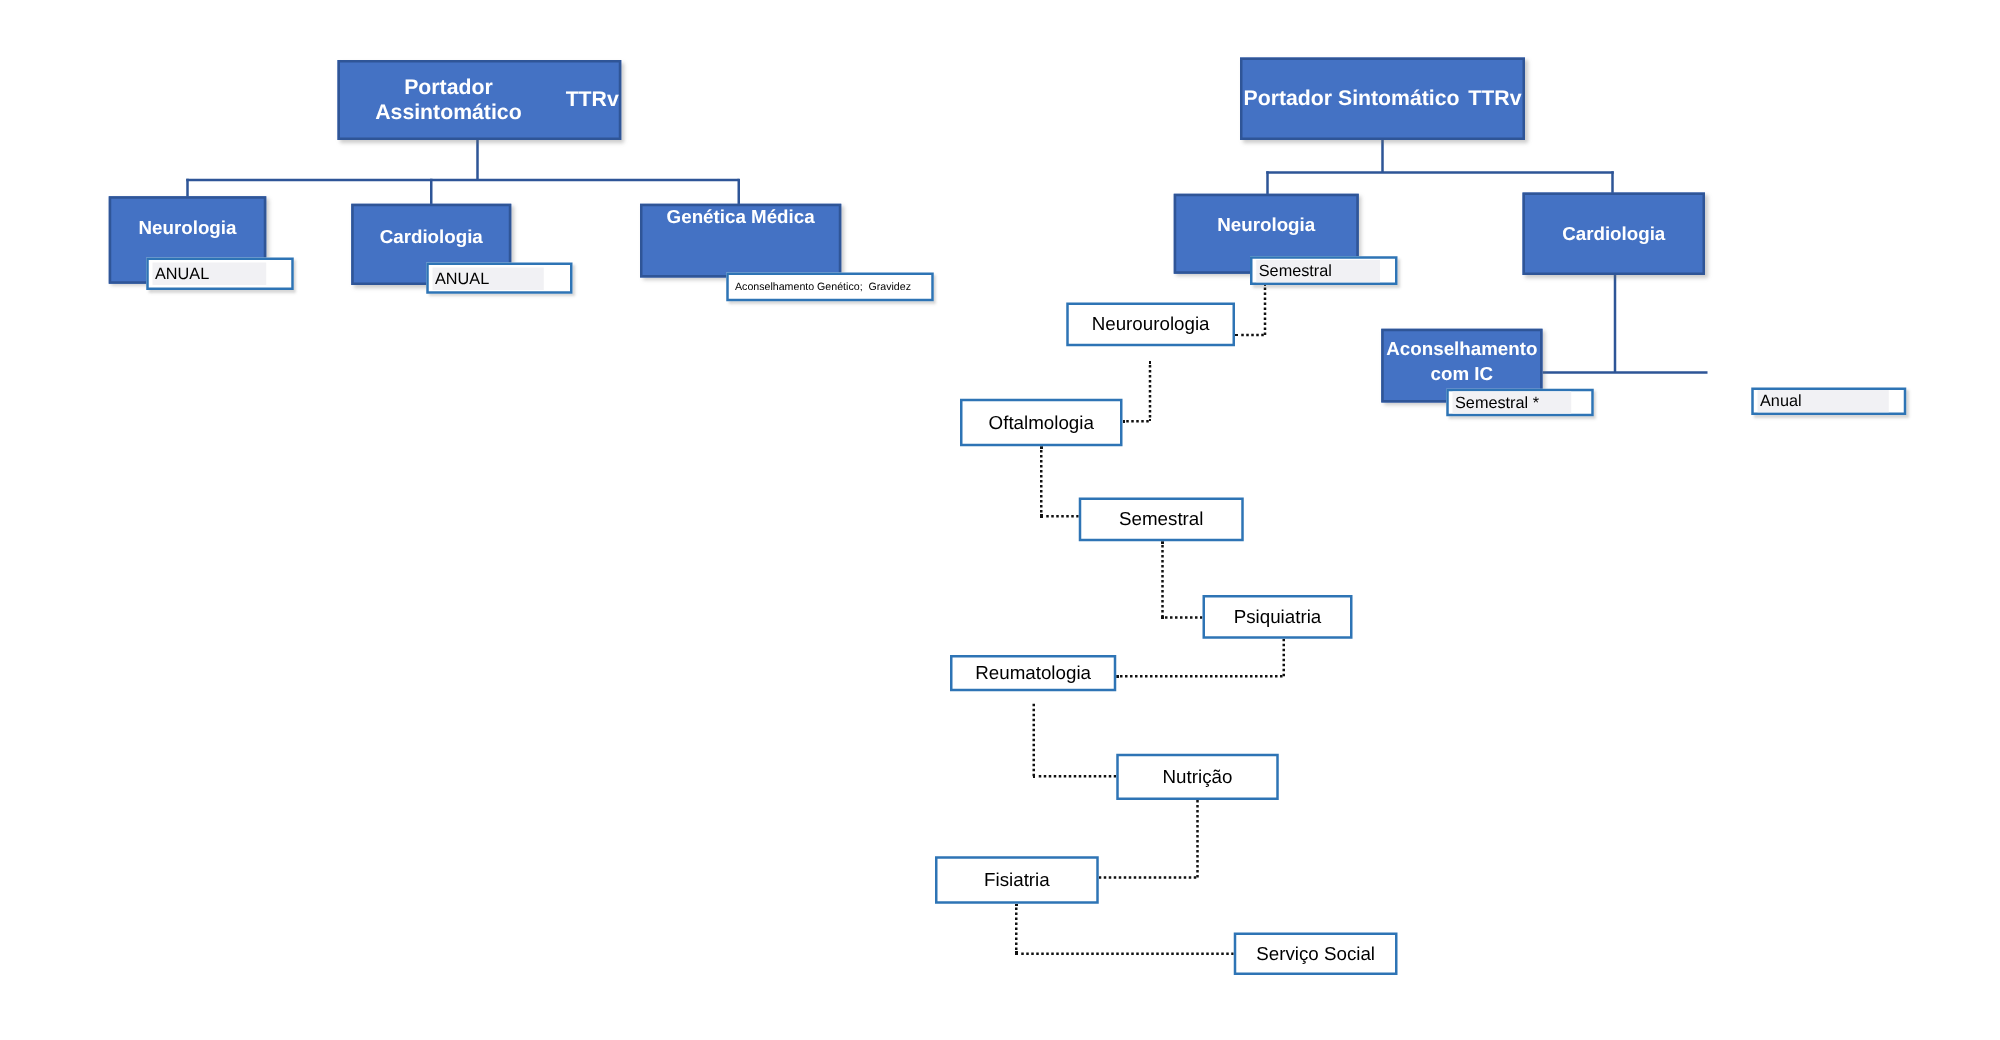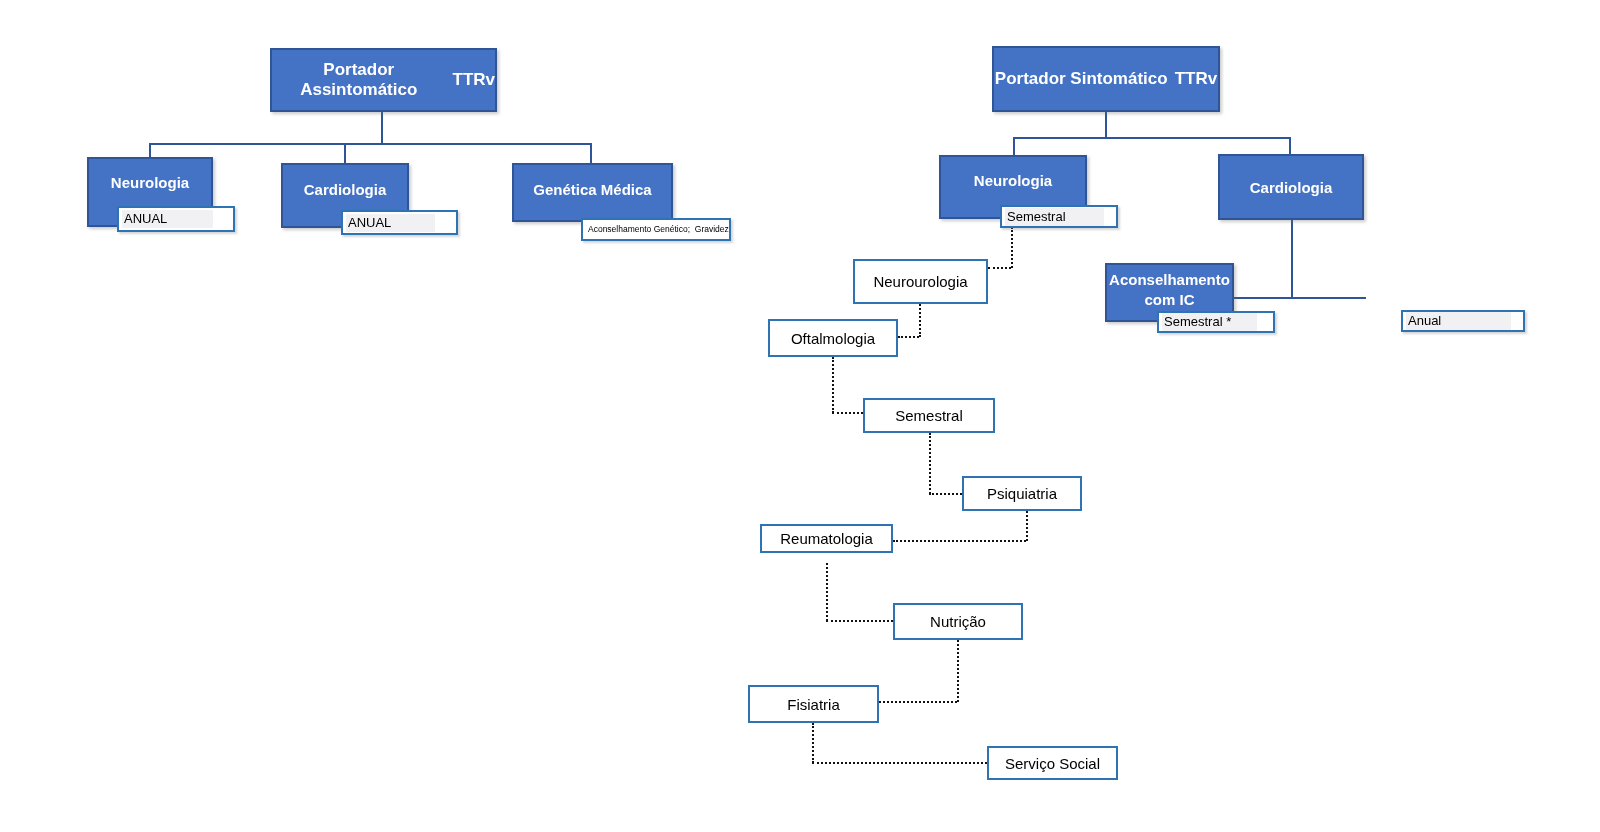--- a/index.html
+++ b/index.html
@@ -62,24 +62,24 @@
     <span class="hl" style="width:86px">ANUAL</span>
   </div>
 
   <div class="bluebox" style="left:281px;top:163px;width:128px;height:65px;padding-top:16px">
     <span class="childlabel">Cardiologia</span>
   </div>
   <div class="subbox" style="left:313px;top:210px;width:117px;height:25px">
     <span class="hl" style="width:84px">ANUAL</span>
   </div>
 
-  <div class="bluebox" style="left:512px;top:163px;width:161px;height:59px;padding-top:16px">
+  <div class="bluebox" style="left:512px;top:163px;width:161px;height:59px;padding-top:0">
     <span class="childlabel">Genética Médica</span>
   </div>
-  <div class="subbox tiny" style="left:553px;top:218px;width:150px;height:23px">
+  <div class="subbox tiny" style="left:553px;top:218px;width:166px;height:23px">
     <span class="hl" style="background:#ffffff">Aconselhamento Genético;  Gravidez</span>
   </div>
 
   <div class="bluebox root" style="left:992px;top:46px;width:228px;height:66px">
     <span>Portador Sintomático</span>
     <span>TTRv</span>
   </div>
 
   <div class="vline" style="left:1105px;top:112px;height:26px"></div>
   <div class="hline" style="left:1013px;top:137px;width:278px"></div>
@@ -107,21 +107,21 @@
     <span class="hl" style="width:90px">Semestral *</span>
   </div>
 
   <div class="subbox" style="left:1373px;top:310px;width:124px;height:22px">
     <span class="hl" style="width:100px">Anual</span>
   </div>
 
   <div class="dv" style="left:1011px;top:227px;height:41px"></div>
   <div class="dh" style="left:988px;top:267px;width:23px"></div>
 
-  <div class="whitebox" style="left:853px;top:259px;width:135px;height:45px">
+  <div class="whitebox" style="left:853px;top:242px;width:135px;height:35px">
     <span>Neurourologia</span>
   </div>
 
   <div class="dv" style="left:919px;top:289px;height:48px"></div>
   <div class="dh" style="left:898px;top:336px;width:21px"></div>
 
   <div class="whitebox" style="left:768px;top:319px;width:130px;height:38px">
     <span>Oftalmologia</span>
   </div>
 

